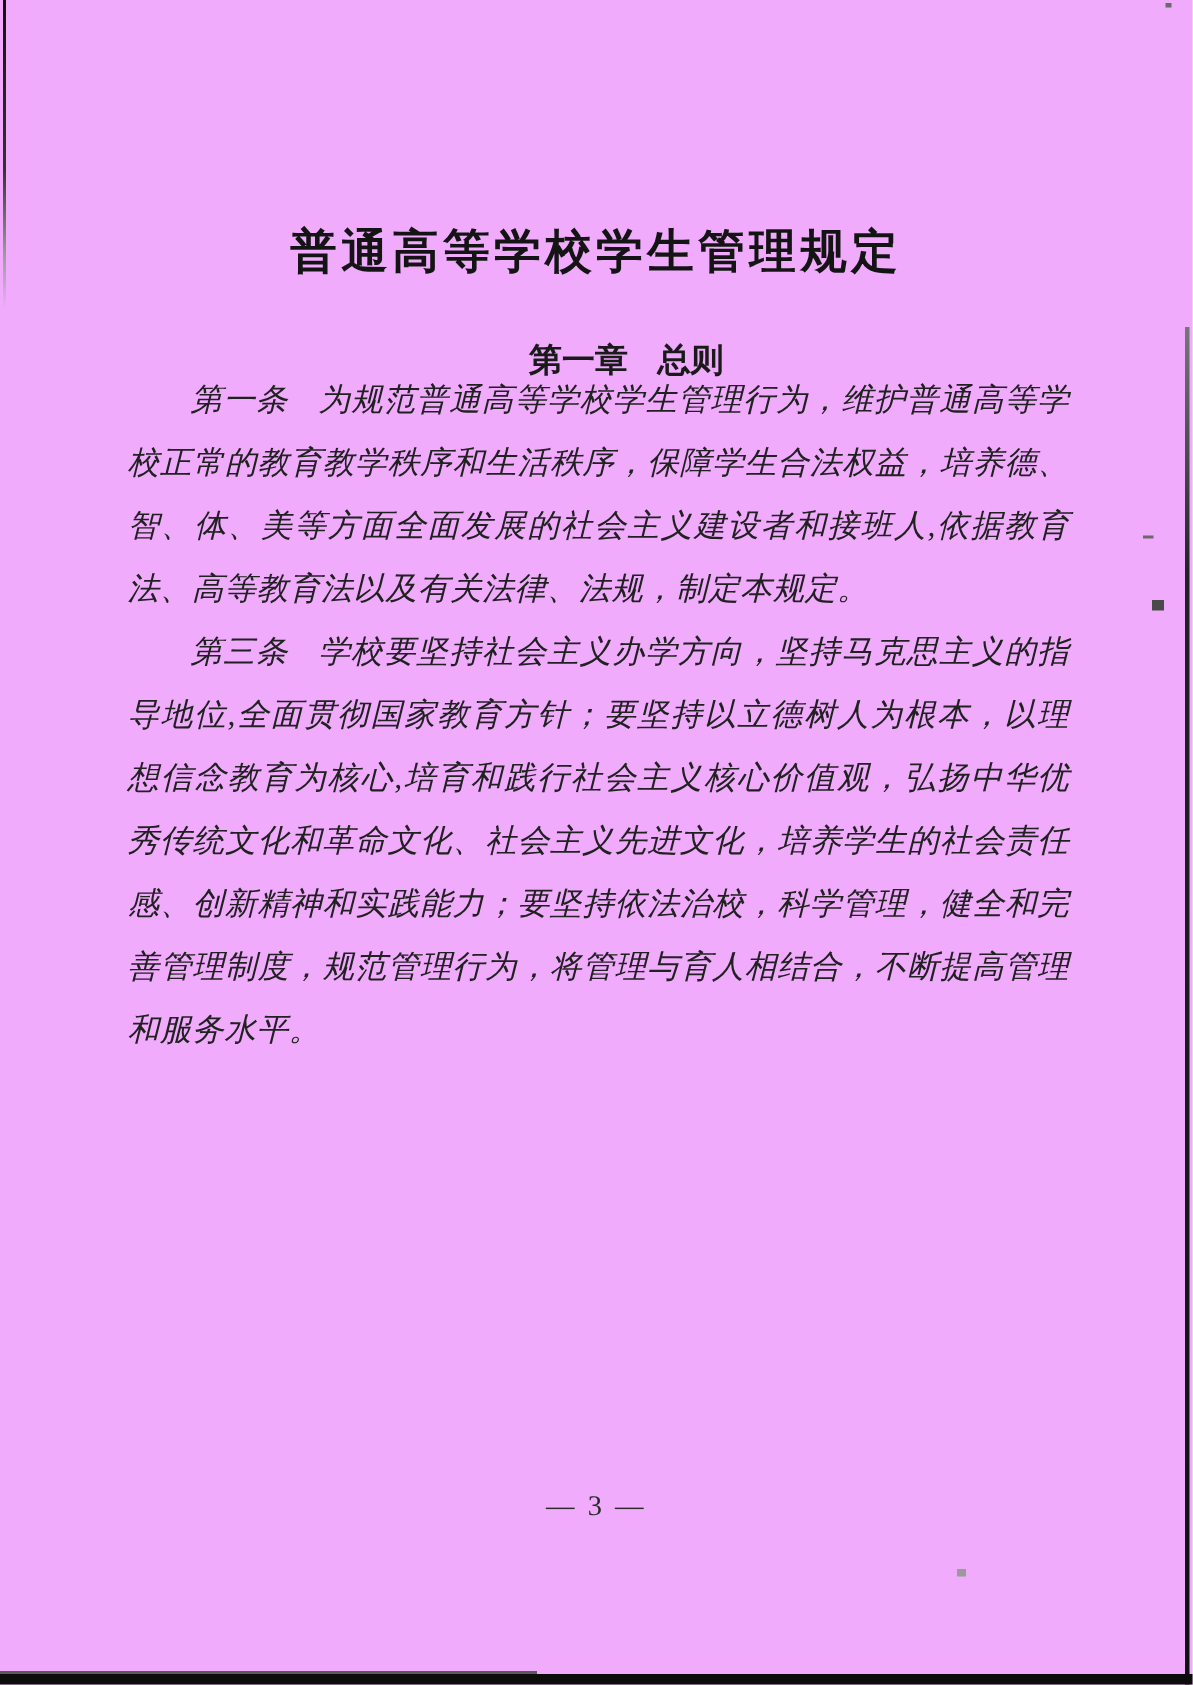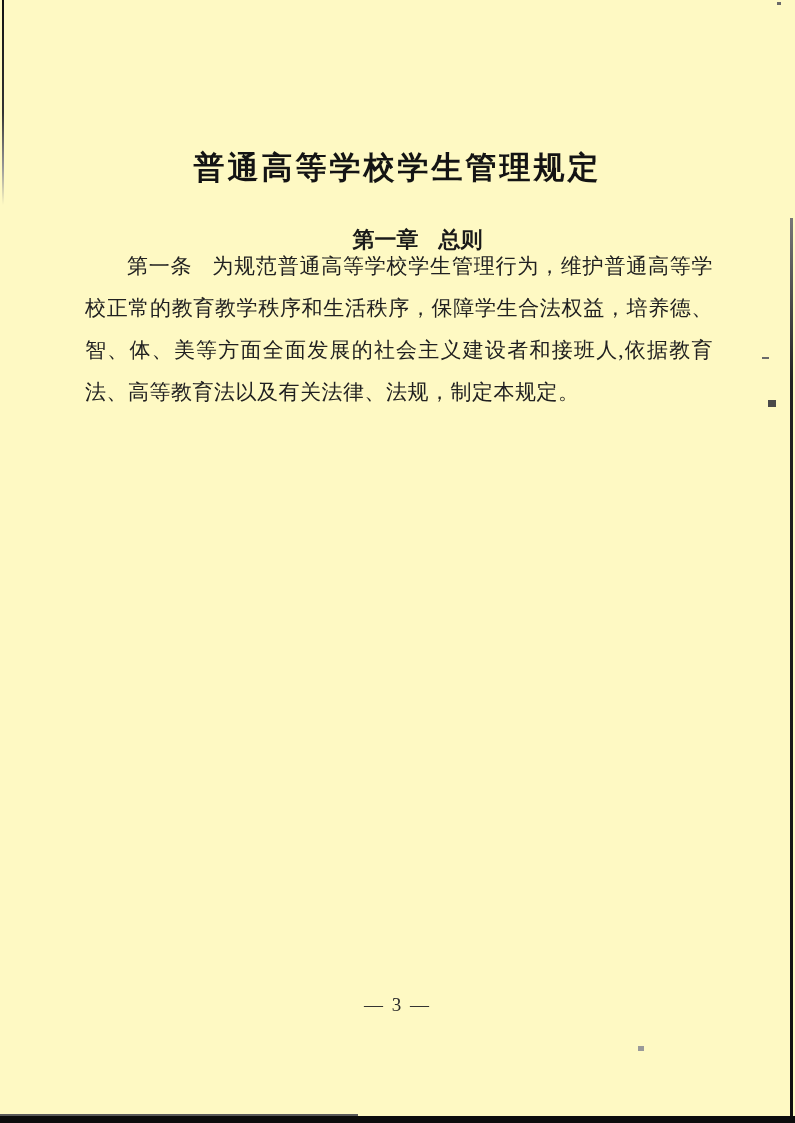--- a/index.html
+++ b/index.html
@@ -11,21 +11,21 @@
     position: relative;
     width: 795px;
     height: 1123px;
     overflow: hidden;
     font-family: "Liberation Serif", "DejaVu Serif", serif;
     color: #1f1f1f;
   }
   .page {
     position: absolute;
     inset: 0;
-    background: #fef9c3;
+    background: #f0abfc;
   }
   .doc-title {
     position: absolute;
     top: 126px;
     left: 0;
     width: 100%;
     text-align: center;
     font-size: 31px;
     font-weight: bold;
     letter-spacing: 3px;
@@ -42,20 +42,21 @@
     font-weight: bold;
     color: #1a1a1a;
     white-space: nowrap;
   }
   .chapter-heading .chapter-label { margin-right: 0.9em; margin-left: 40px; }
   .doc-body {
     position: absolute;
     top: 245px;
     left: 85px;
     width: 628px;
+    font-style: italic;
   }
   .doc-body p {
     margin: 0;
     padding: 0;
     font-size: 21px;
     line-height: 42px;
     text-align: justify;
     text-justify: inter-ideograph;
     text-indent: 2em;
     letter-spacing: 0.5px;
@@ -120,20 +121,23 @@
   <h1 class="doc-title">普通高等学校学生管理规定</h1>
 
   <h2 class="chapter-heading">
     <span class="chapter-label">第一章</span><span>总则</span>
   </h2>
 
   <div class="doc-body">
     <p>
       <span class="article-label">第一条</span><span>为规范普通高等学校学生管理行为，维护普通高等学校正常的教育教学秩序和生活秩序，保障学生合法权益，培养德、智、体、美等方面全面发展的社会主义建设者和接班人,依据教育法、高等教育法以及有关法律、法规，制定本规定。</span>
     </p>
+    <p>
+      <span class="article-label">第三条</span><span>学校要坚持社会主义办学方向，坚持马克思主义的指导地位,全面贯彻国家教育方针；要坚持以立德树人为根本，以理想信念教育为核心,培育和践行社会主义核心价值观，弘扬中华优秀传统文化和革命文化、社会主义先进文化，培养学生的社会责任感、创新精神和实践能力；要坚持依法治校，科学管理，健全和完善管理制度，规范管理行为，将管理与育人相结合，不断提高管理和服务水平。</span>
+    </p>
   </div>
 
   <div class="page-number">— 3 —</div>
 
   <div class="scan-edge-left"></div>
   <div class="scan-edge-right"></div>
   <div class="scan-edge-bottom-skew"></div>
   <div class="scan-edge-bottom"></div>
   <div class="speck speck-a"></div>
   <div class="speck speck-b"></div>

